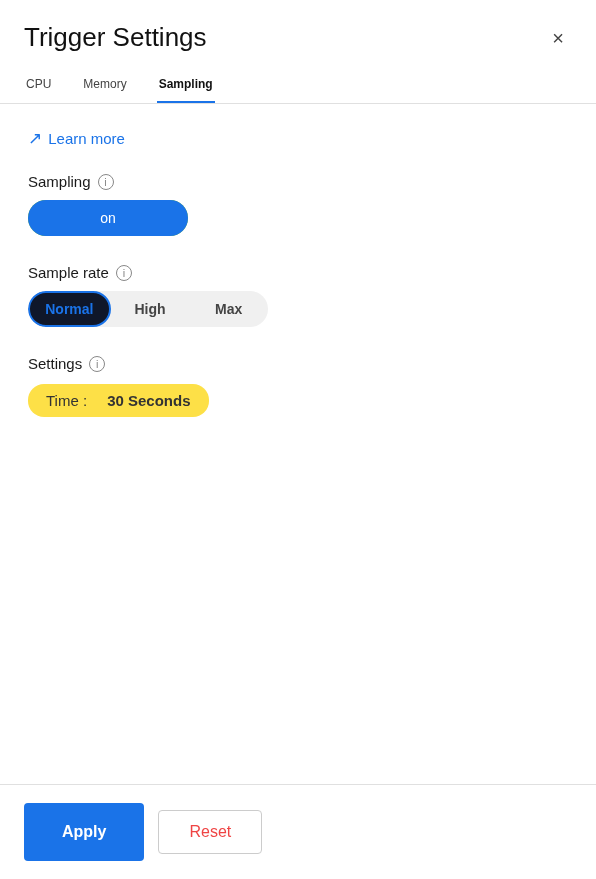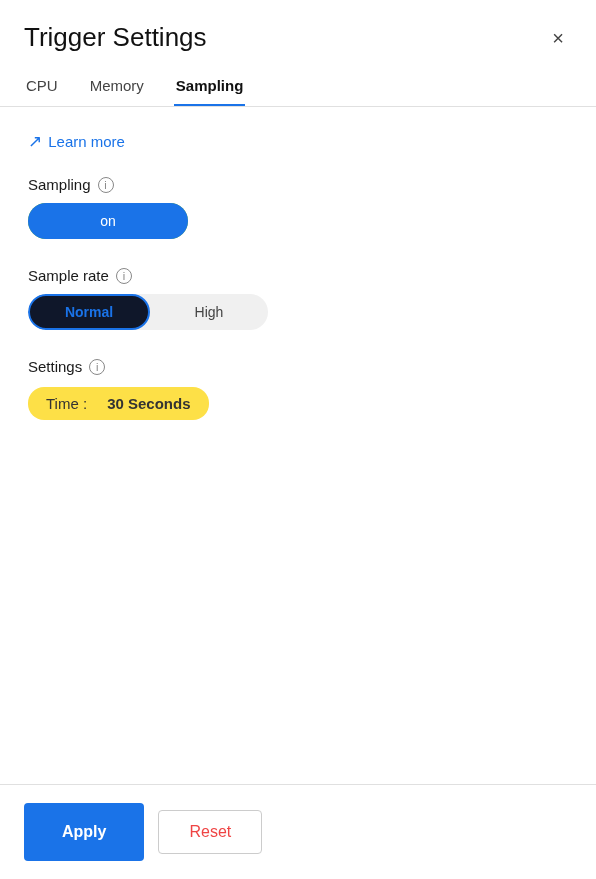--- a/index.html
+++ b/index.html
@@ -42,21 +42,21 @@
     .tabs {
       display: flex;
       align-items: flex-end;
       padding: 0 24px;
       border-bottom: 1px solid #e0e0e0;
       gap: 28px;
       margin-top: 6px;
     }
     .tab {
       padding: 8px 2px 10px 2px;
-      font-size: 15px;
+      font-size: 12px;
       color: #444;
       cursor: pointer;
       border-bottom: 2px solid transparent;
       background: none;
       border-top: none;
       border-left: none;
       border-right: none;
       font-family: inherit;
     }
     .tab.active {
@@ -144,20 +144,21 @@
       text-align: center;
       font-size: 14px;
       cursor: pointer;
       height: 100%;
       display: flex;
       align-items: center;
       justify-content: center;
       color: #444;
       border-radius: 20px;
       user-select: none;
+      font-weight: bold;
     }
     .segment-option.active {
       background: #0f172a;
       color: #1a73e8;
       border: 2px solid #1a73e8;
       border-radius: 20px;
       font-weight: 600;
     }
     .duration-badge {
       display: inline-flex;
@@ -233,20 +234,21 @@
     </div>
 
     <div class="section-label">
       <span>Sample rate</span>
       <span class="info-icon">i</span>
     </div>
 
     <div class="segment-group">
       <div class="segment-option active">Normal</div>
       <div class="segment-option">High</div>
+      <div class="segment-option">Max</div>
     </div>
 
     <div class="section-label">
       <span>Settings</span>
       <span class="info-icon">i</span>
     </div>
 
     <div class="duration-badge">
       <span>Time :</span>
       <span class="duration-value">30 Seconds</span>

